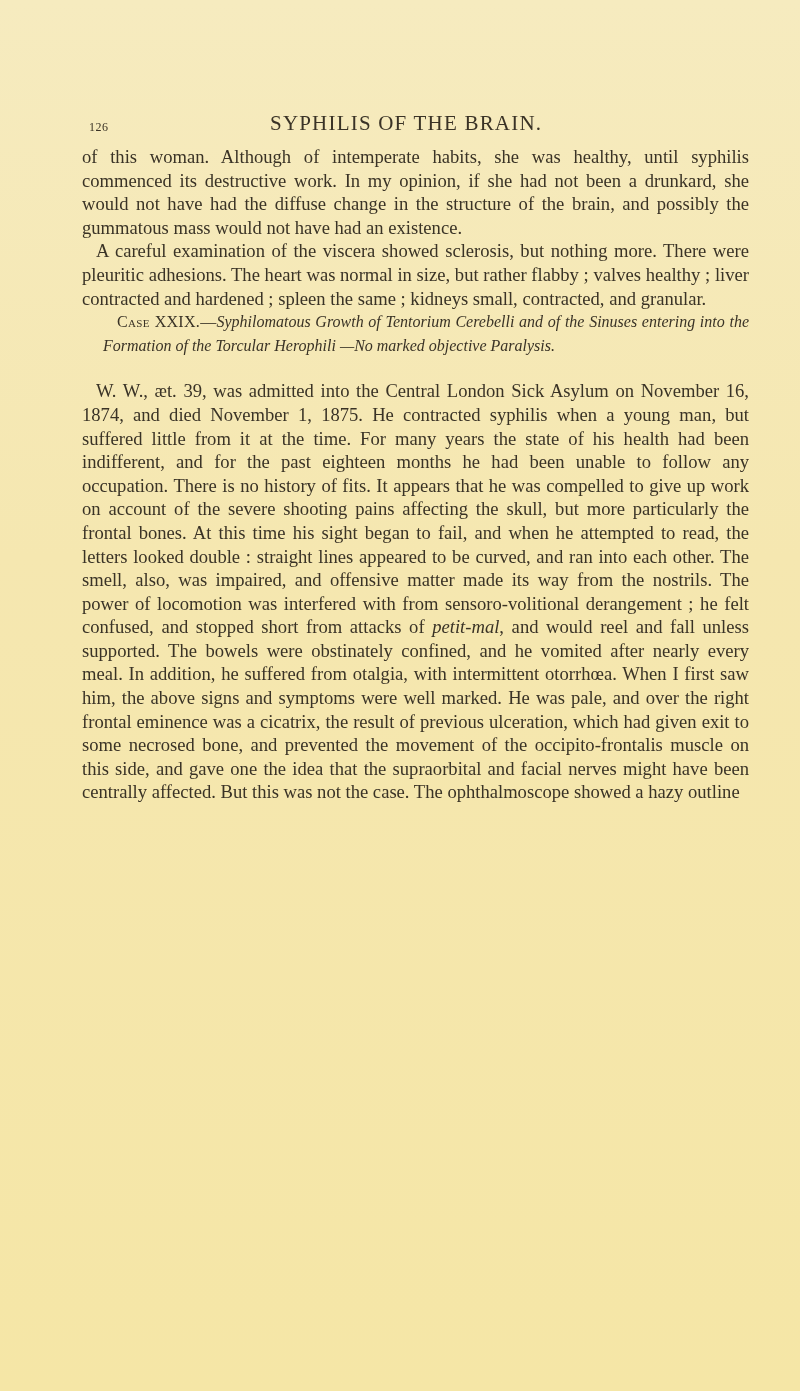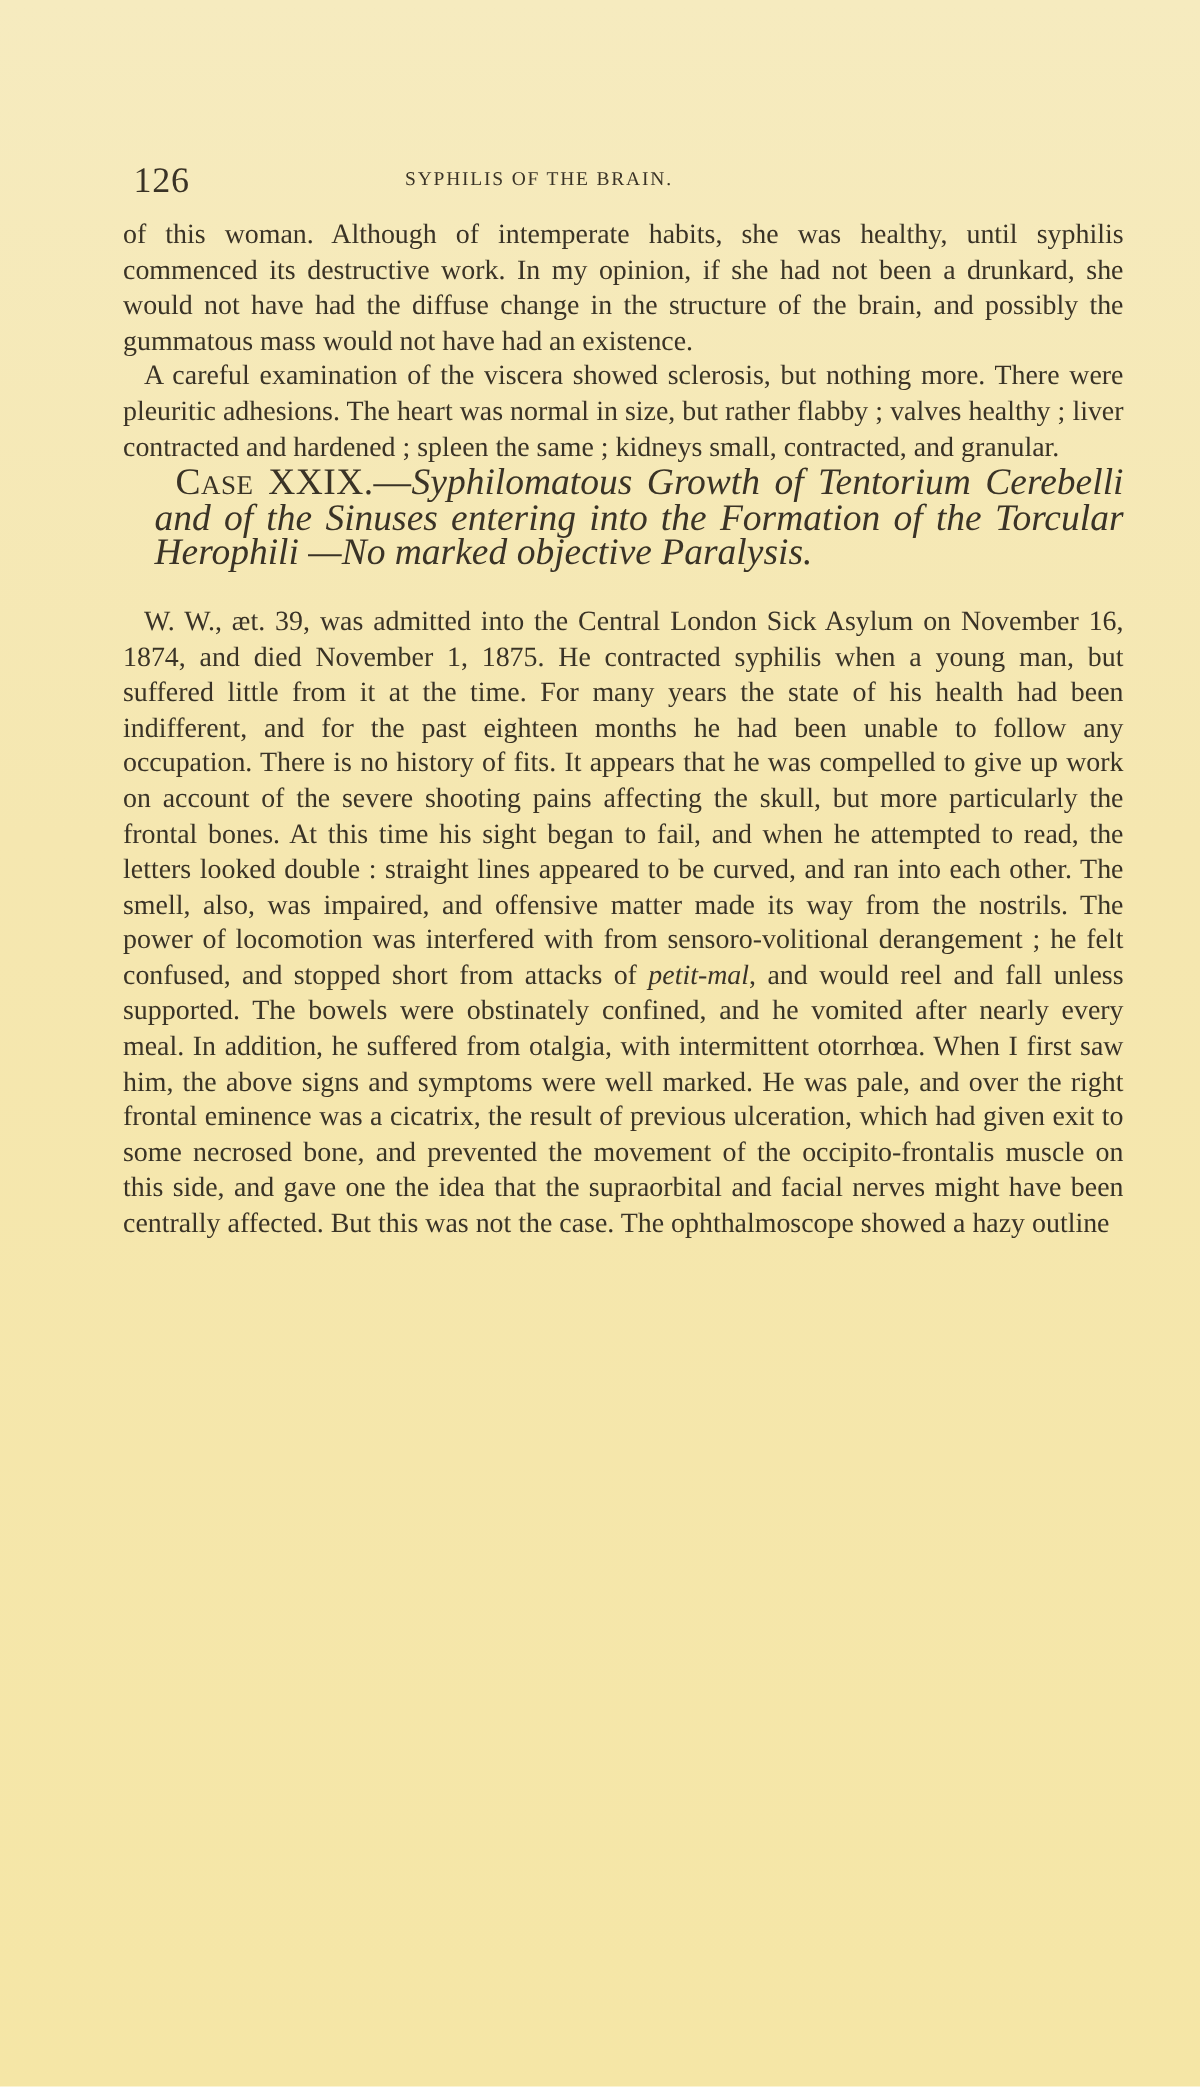--- a/index.html
+++ b/index.html
@@ -15,30 +15,30 @@
   .page-header {
     position: absolute;
     top: 108px;
     left: 89px;
     width: 670px;
     height: 24px;
   }
   .page-number {
     position: absolute;
     left: 0;
-    top: 0;
-    font-size: 24px;
+    top: 12px;
+    font-size: 12px;
     letter-spacing: 0.5px;
     text-align: right;
   }
   .running-head {
     position: absolute;
     left: 181px;
     top: 3px;
-    font-size: 13px;
+    font-size: 21px;
     letter-spacing: 1.2px;
   }
   .body-text {
     position: absolute;
     top: 145px;
     left: 82px;
     width: 667px;
     font-size: 18.6px;
     line-height: 23.6px;
     text-align: justify;
@@ -46,21 +46,21 @@
   .body-text p {
     margin: 0;
     text-indent: 14px;
   }
   .body-text p.first { text-indent: 0; }
   .body-text p.gap-before { margin-top: 22px; }
   .case-heading {
     margin: 22px 0 0 0;
     padding-left: 21px;
     text-indent: -21px;
-    font-size: 25px;
+    font-size: 16px;
     line-height: 23.6px;
     text-align: justify;
   }
   .case-label { font-variant: small-caps; letter-spacing: 0.3px; }
   .case-title { font-style: italic; }
   em { }
 </style>
 </head>
 <body>
 

